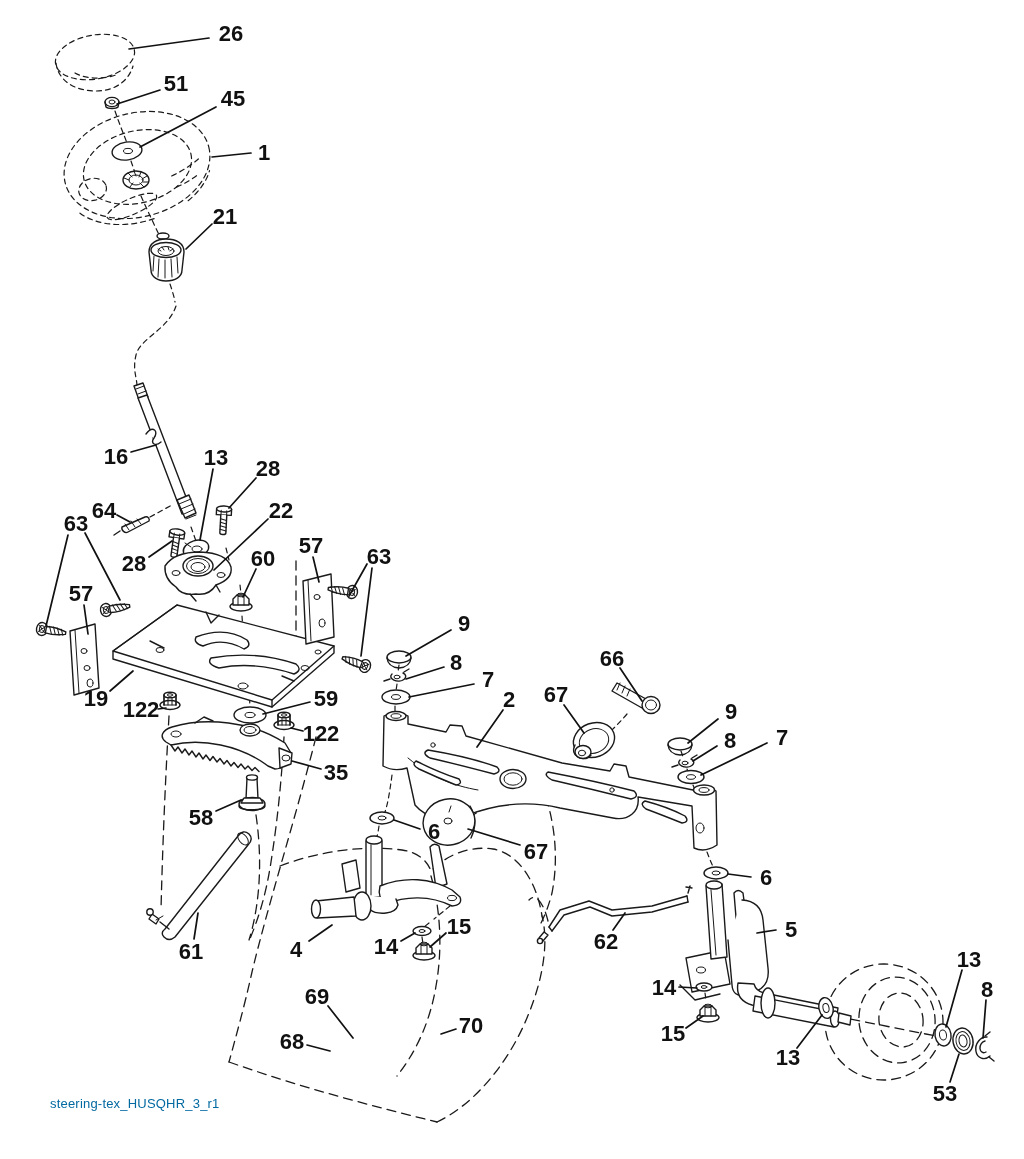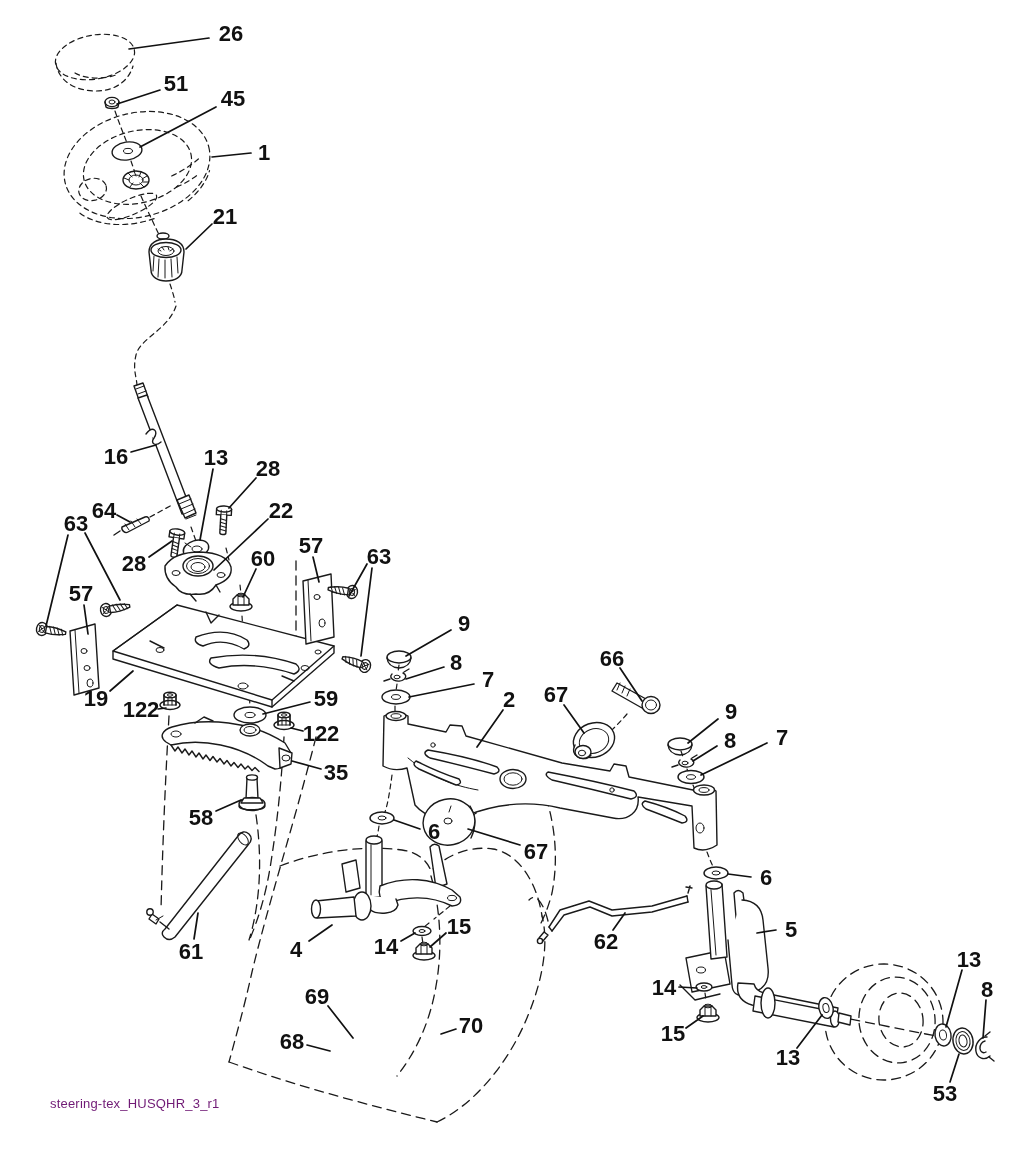--- a/index.html
+++ b/index.html
@@ -10,21 +10,21 @@
   svg *{stroke-linecap:round;stroke-linejoin:round;}
   .ln{stroke:var(--ink);fill:none;stroke-width:1.4;}
   .fw{stroke:var(--ink);fill:#fff;stroke-width:1.4;}
   .dash{stroke:var(--ink);fill:none;stroke-width:1.3;stroke-dasharray:9 6;}
   .dash2{stroke:var(--ink);fill:none;stroke-width:1.2;stroke-dasharray:5 4;}
   .thin{stroke:var(--ink);fill:none;stroke-width:1;}
   #leader-layer line{stroke:#111;stroke-width:1.7;}
   #callout-layer text{font:bold 22px "Liberation Sans",sans-serif;fill:#111;
       text-anchor:middle;dominant-baseline:central;}
   .footer{position:absolute;left:50px;top:1096px;font:13px "Liberation Sans",sans-serif;
-      color:#701a75;letter-spacing:.2px;}
+      color:#0369a1;letter-spacing:.2px;}
 </style>
 </head>
 <body style="background: rgb(255, 255, 255);">
 
 <div class="stage">
 <svg id="diagram-svg" width="1024" height="1159" viewBox="0 0 1024 1159">
 
   <defs>
 
     <g id="screwA">

